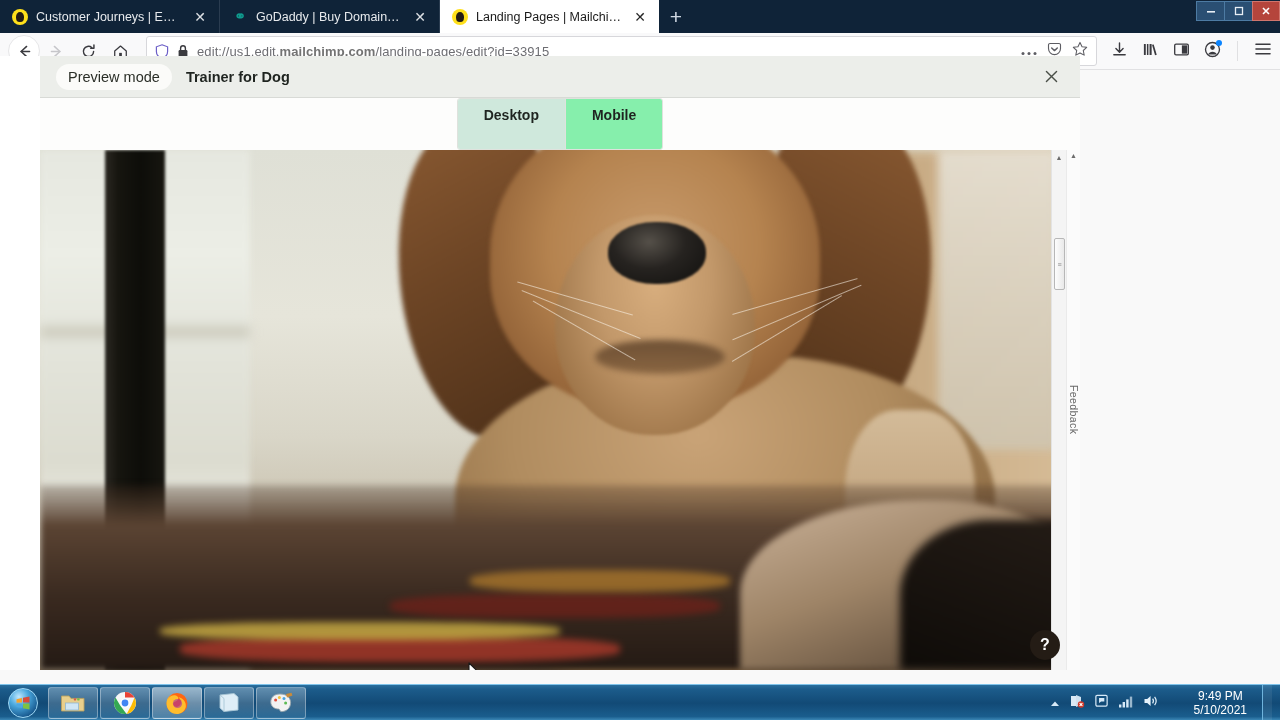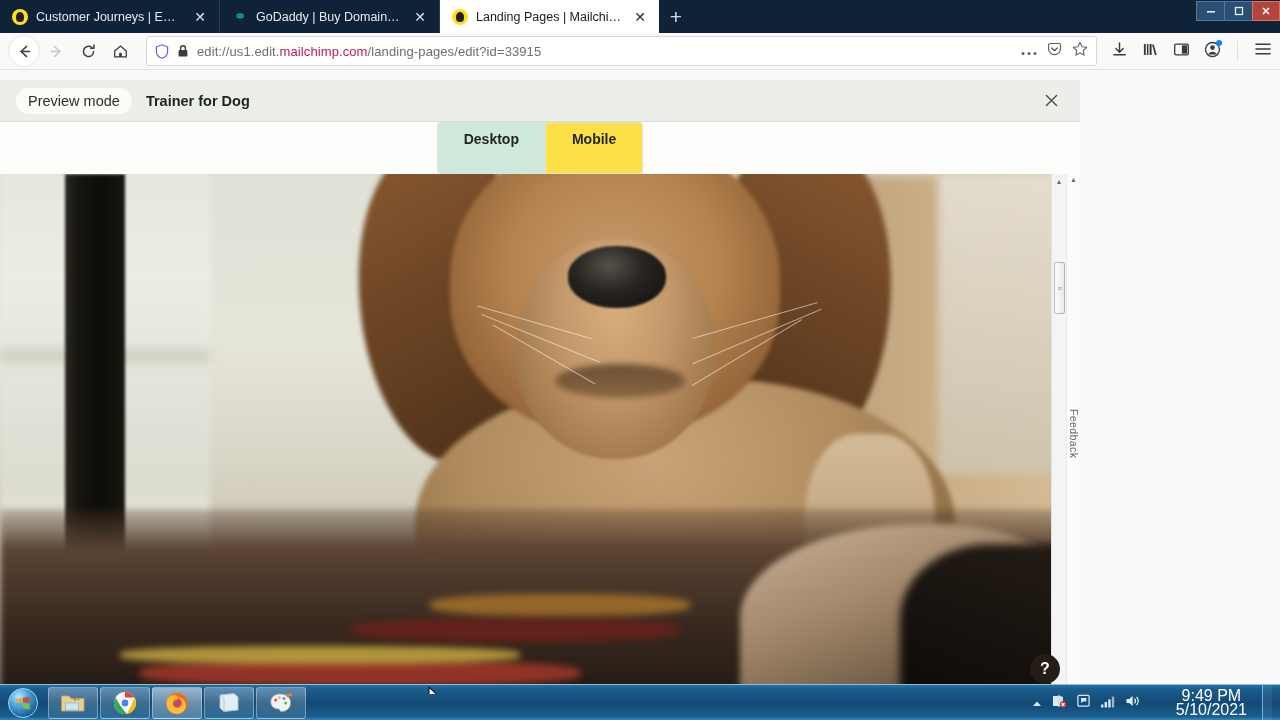--- a/index.html
+++ b/index.html
@@ -62,46 +62,46 @@
   }
   .navbtn { width:32px; height:32px; display:flex; align-items:center; justify-content:center; color:#4a4a4f; }
   .navbtn.back { border:1px solid #e6e6e8; border-radius:50%; background:#fff; }
   .navbtn.disabled { color:#c6c6ca; }
   .urlbar {
     flex:1; height:30px; margin:0 6px 0 10px; background:#fff;
     border:1px solid #d7d7db; border-radius:3px;
     display:flex; align-items:center; padding:0 8px; gap:8px;
   }
   .url-text { font-size:13px; color:#6d6d72; letter-spacing:.1px; white-space:nowrap; }
-  .url-text b { color:#be185d; font-weight:400; }
+  .url-text b { color:#737373; font-weight:700; }
   .url-icon { color:#5d5d63; display:flex; align-items:center; }
   .url-right { margin-left:auto; display:flex; align-items:center; gap:10px; color:#5d5d63; }
   .toolbar-right { display:flex; align-items:center; gap:14px; padding-left:8px; color:#4a4a4f; }
   .tb-sep { width:1px; height:20px; background:#e0e0e2; margin:0 2px; }
   .acct-dot { position:absolute; right:-1px; top:-1px; width:6px; height:6px; border-radius:50%; background:#0a84ff; }
 
   
-  .page { position:absolute; left:0; top:80px; width:1080px; height:614px; background:#fff; }
+  .page { position:absolute; left:0; top:56px; width:1080px; height:614px; background:#fff;padding-left:40px; }
 
   .previewbar {
     height:42px; background:#eceeea; display:flex; align-items:center;
     padding:0 16px; border-bottom:1px solid #d8dad6;
   }
   .preview-pill {
     background:#fbfbf9; border-radius:14px; padding:5px 12px;
     font-size:14.5px; color:#2b2f28;
   }
   .preview-title { font-size:14.5px; font-weight:700; color:#1f2420; margin-left:14px; }
   .preview-close { margin-left:auto; font-size:17px; color:#4a4f48; width:26px; height:26px;
                    display:flex; align-items:center; justify-content:center; }
 
   .devicebar { height:52px; background:#fdfdfc; display:flex; justify-content:center; }
   .devtabs { display:flex; border:1px solid #dfe2dd; border-radius:3px; overflow:hidden; }
   .devtab {
-    padding:8px 26px; font-size:14px; font-weight:700; color:#1f2420; background:#fde047;
+    padding:8px 26px; font-size:14px; font-weight:700; color:#1f2420; background:#86efac;
   }
   .devtab.active { background:#cfe8dc; }
   .devtab + .devtab { border-left:1px solid #dfe2dd; }
 
   
   .frame { position:relative; height:calc(614px - 42px - 52px); overflow:hidden; background:#c9c4b9; }
 
   
   .photo { position:absolute; inset:0; }
   .bg-wall {
@@ -269,21 +269,21 @@
     border:1px solid #9fd8f5; display:flex; align-items:center; justify-content:center;
   }
   .tbtn {
     width:50px; height:32px; margin-left:2px; border-radius:3px;
     background:linear-gradient(180deg,rgba(255,255,255,.30),rgba(255,255,255,.07));
     border:1px solid rgba(255,255,255,.35);
     display:flex; align-items:center; justify-content:center;
   }
   .tbtn.hot { background:linear-gradient(180deg,rgba(255,255,255,.55),rgba(255,255,255,.22)); }
   .tray { margin-left:auto; display:flex; align-items:center; gap:9px; padding-right:8px; color:#e8f4ff; }
-  .clock { text-align:center; font-size:16px; line-height:14px; color:#ffffff; padding:0 6px;margin-left:20px; }
+  .clock { text-align:center; font-size:12px; line-height:14px; color:#ffffff; padding:0 6px;margin-left:20px; }
   .showdesk { width:10px; height:36px; border-left:1px solid #6fb4dd; background:rgba(255,255,255,.07); }
 </style>
 </head>
 <body>
 
 <div class="window">
 
   <div class="tabstrip">
 
     <div class="tab inactive">

